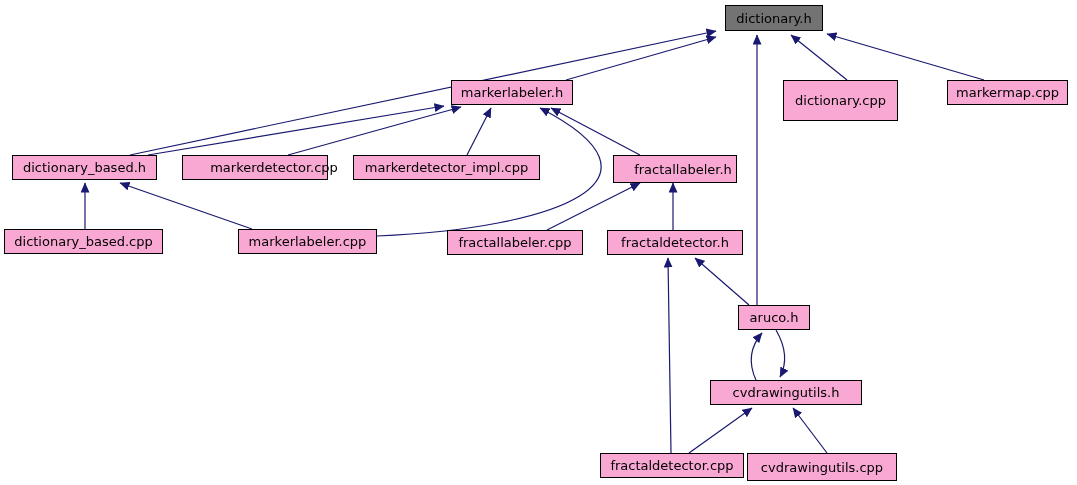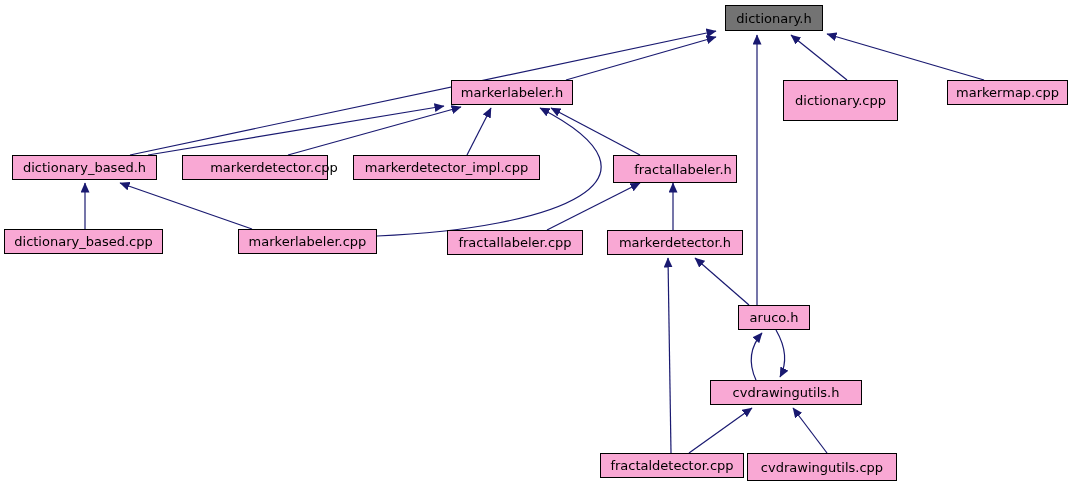--- a/index.html
+++ b/index.html
@@ -85,19 +85,19 @@
       <div class="graph-node" style="left: 451px; top: 80px; width: 122px; height: 25px;">markerlabeler.h</div>
       <div class="graph-node" style="left: 776px; top: 80px; width: 115px; height: 41px; margin-left: 7px;">dictionary.cpp</div>
       <div class="graph-node" style="left: 947px; top: 80px; width: 121px; height: 25px;">markermap.cpp</div>
       <div class="graph-node" style="left: 12px; top: 155px; width: 145px; height: 25px;">dictionary_based.h</div>
       <div class="graph-node" style="left: 182px; top: 155px; width: 146px; height: 25px; padding-left: 38px;">markerdetector.cpp</div>
       <div class="graph-node" style="left: 353px; top: 155px; width: 187px; height: 25px;">markerdetector_impl.cpp</div>
       <div class="graph-node" style="left: 613px; top: 155px; width: 124px; height: 28px; padding-left: 16px;">fractallabeler.h</div>
       <div class="graph-node" style="left: 4px; top: 229px; width: 159px; height: 25px;">dictionary_based.cpp</div>
       <div class="graph-node" style="left: 238px; top: 229px; width: 139px; height: 25px;">markerlabeler.cpp</div>
       <div class="graph-node" style="left: 447px; top: 230px; width: 136px; height: 25px;">fractallabeler.cpp</div>
-      <div class="graph-node" style="left: 607px; top: 230px; width: 136px; height: 25px;">markerdetector.h</div>
+      <div class="graph-node" style="left: 607px; top: 230px; width: 136px; height: 25px;">fractaldetector.h</div>
       <div class="graph-node" style="left: 738px; top: 305px; width: 72px; height: 25px;">aruco.h</div>
       <div class="graph-node" style="left: 710px; top: 380px; width: 152px; height: 25px;">cvdrawingutils.h</div>
       <div class="graph-node" style="left: 600px; top: 453px; width: 144px; height: 25px;">fractaldetector.cpp</div>
       <div class="graph-node" style="left: 747px; top: 453px; width: 150px; height: 28px; text-align: center;">cvdrawingutils.cpp</div>
     </div>
 </div>
 
 </body></html>

